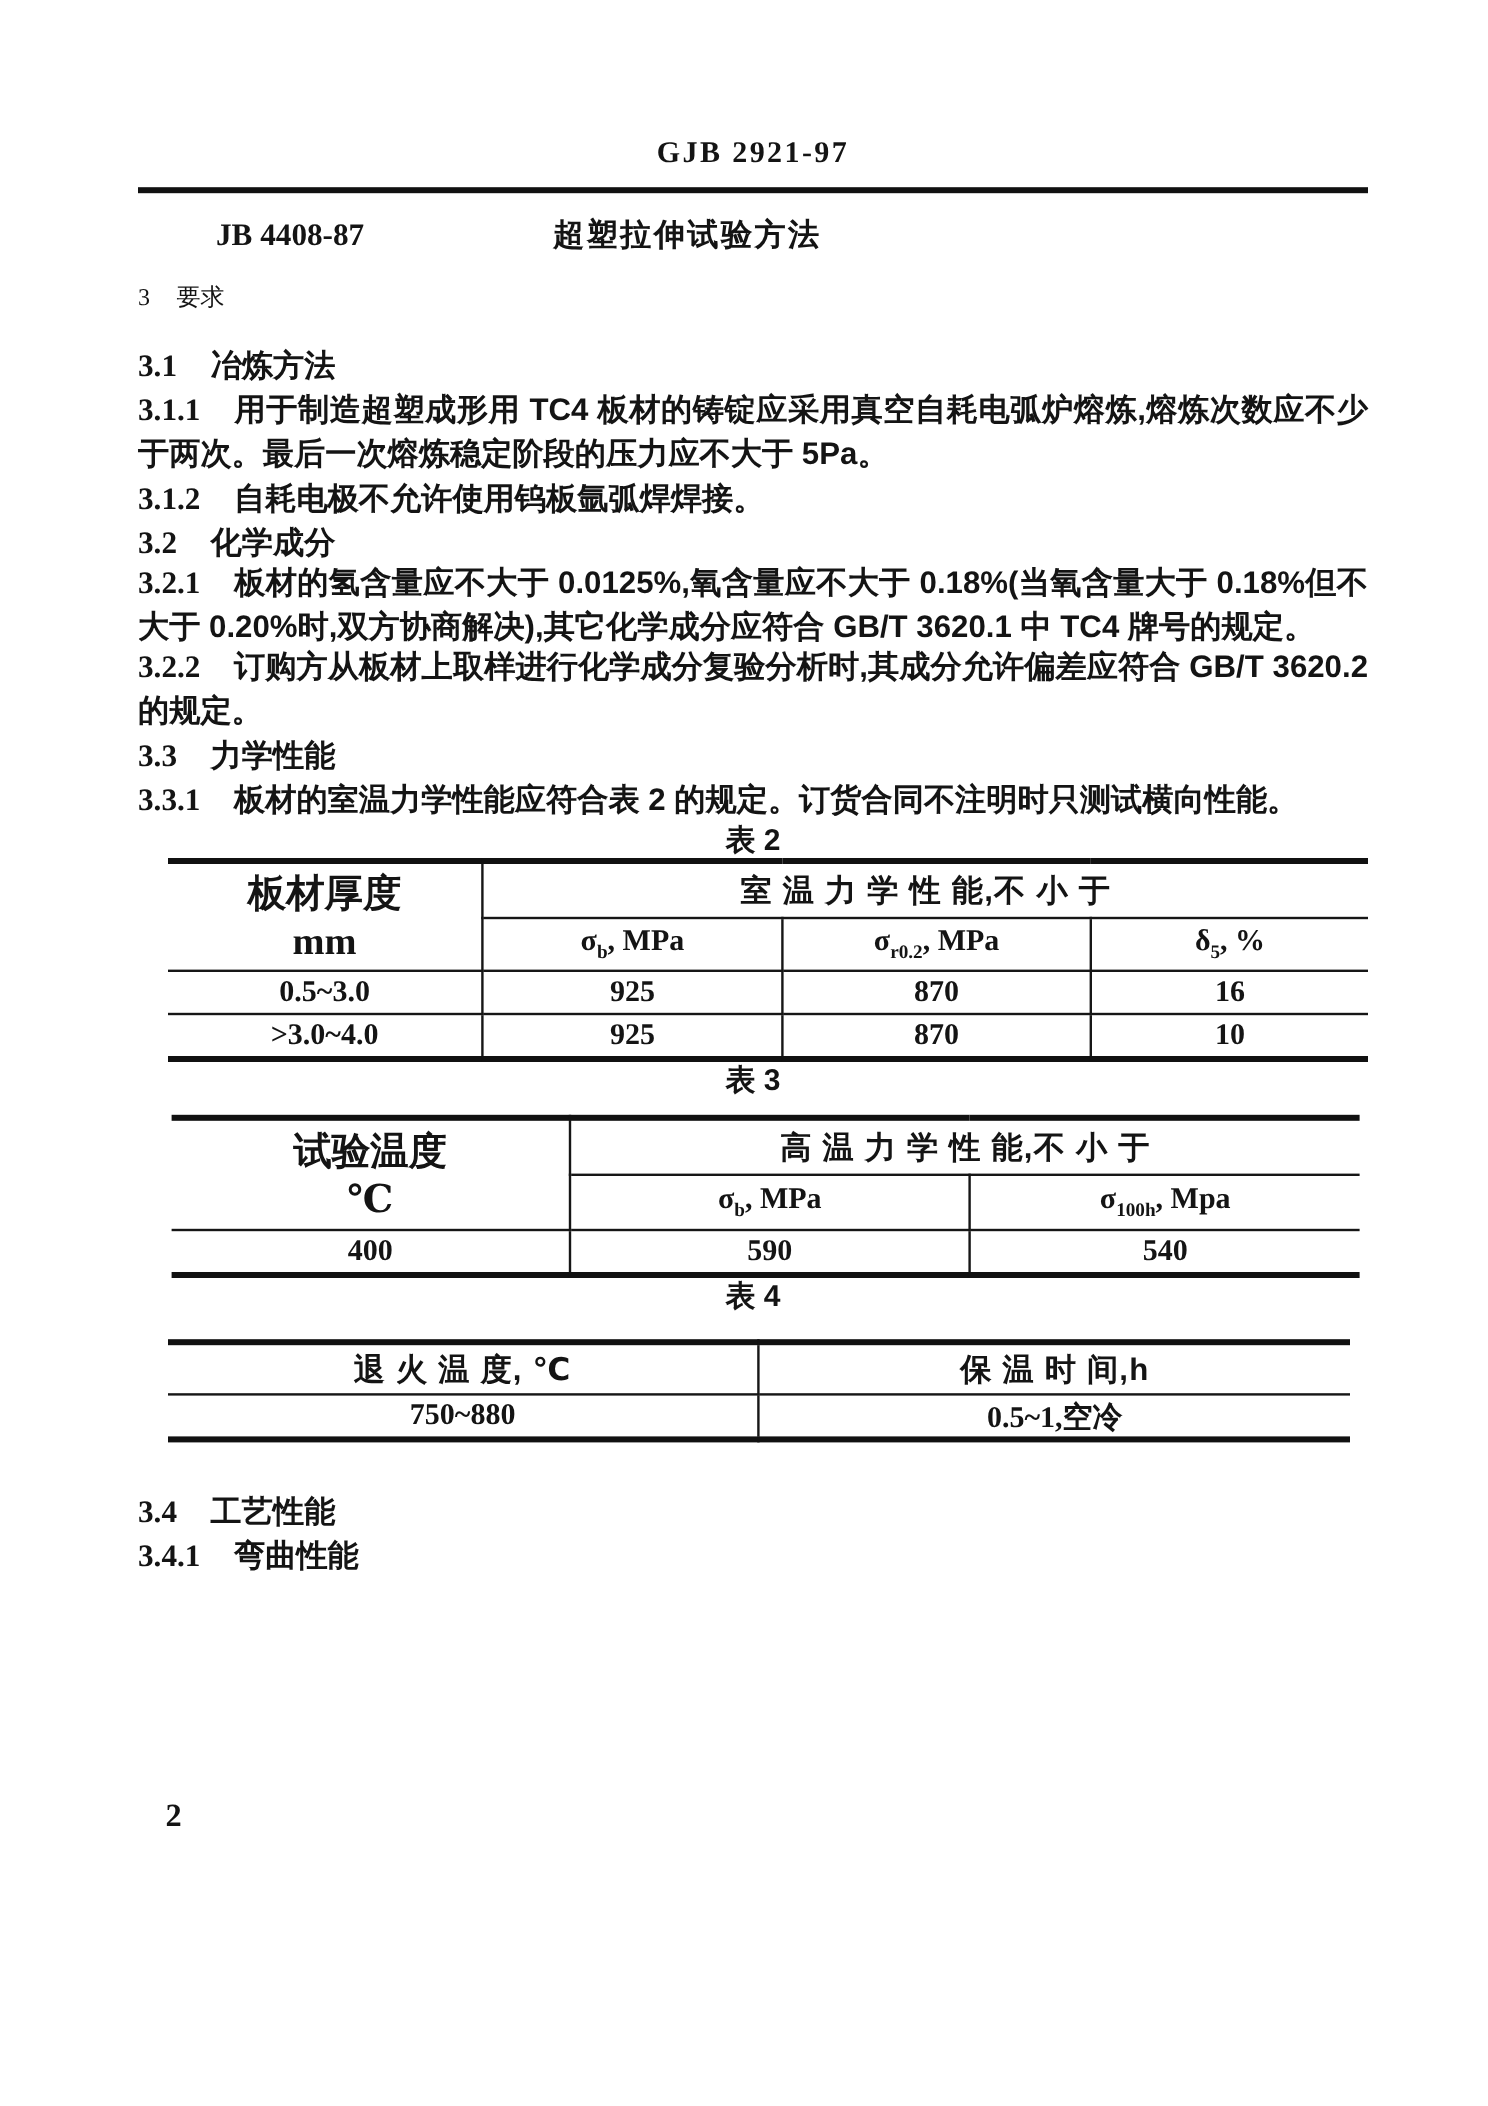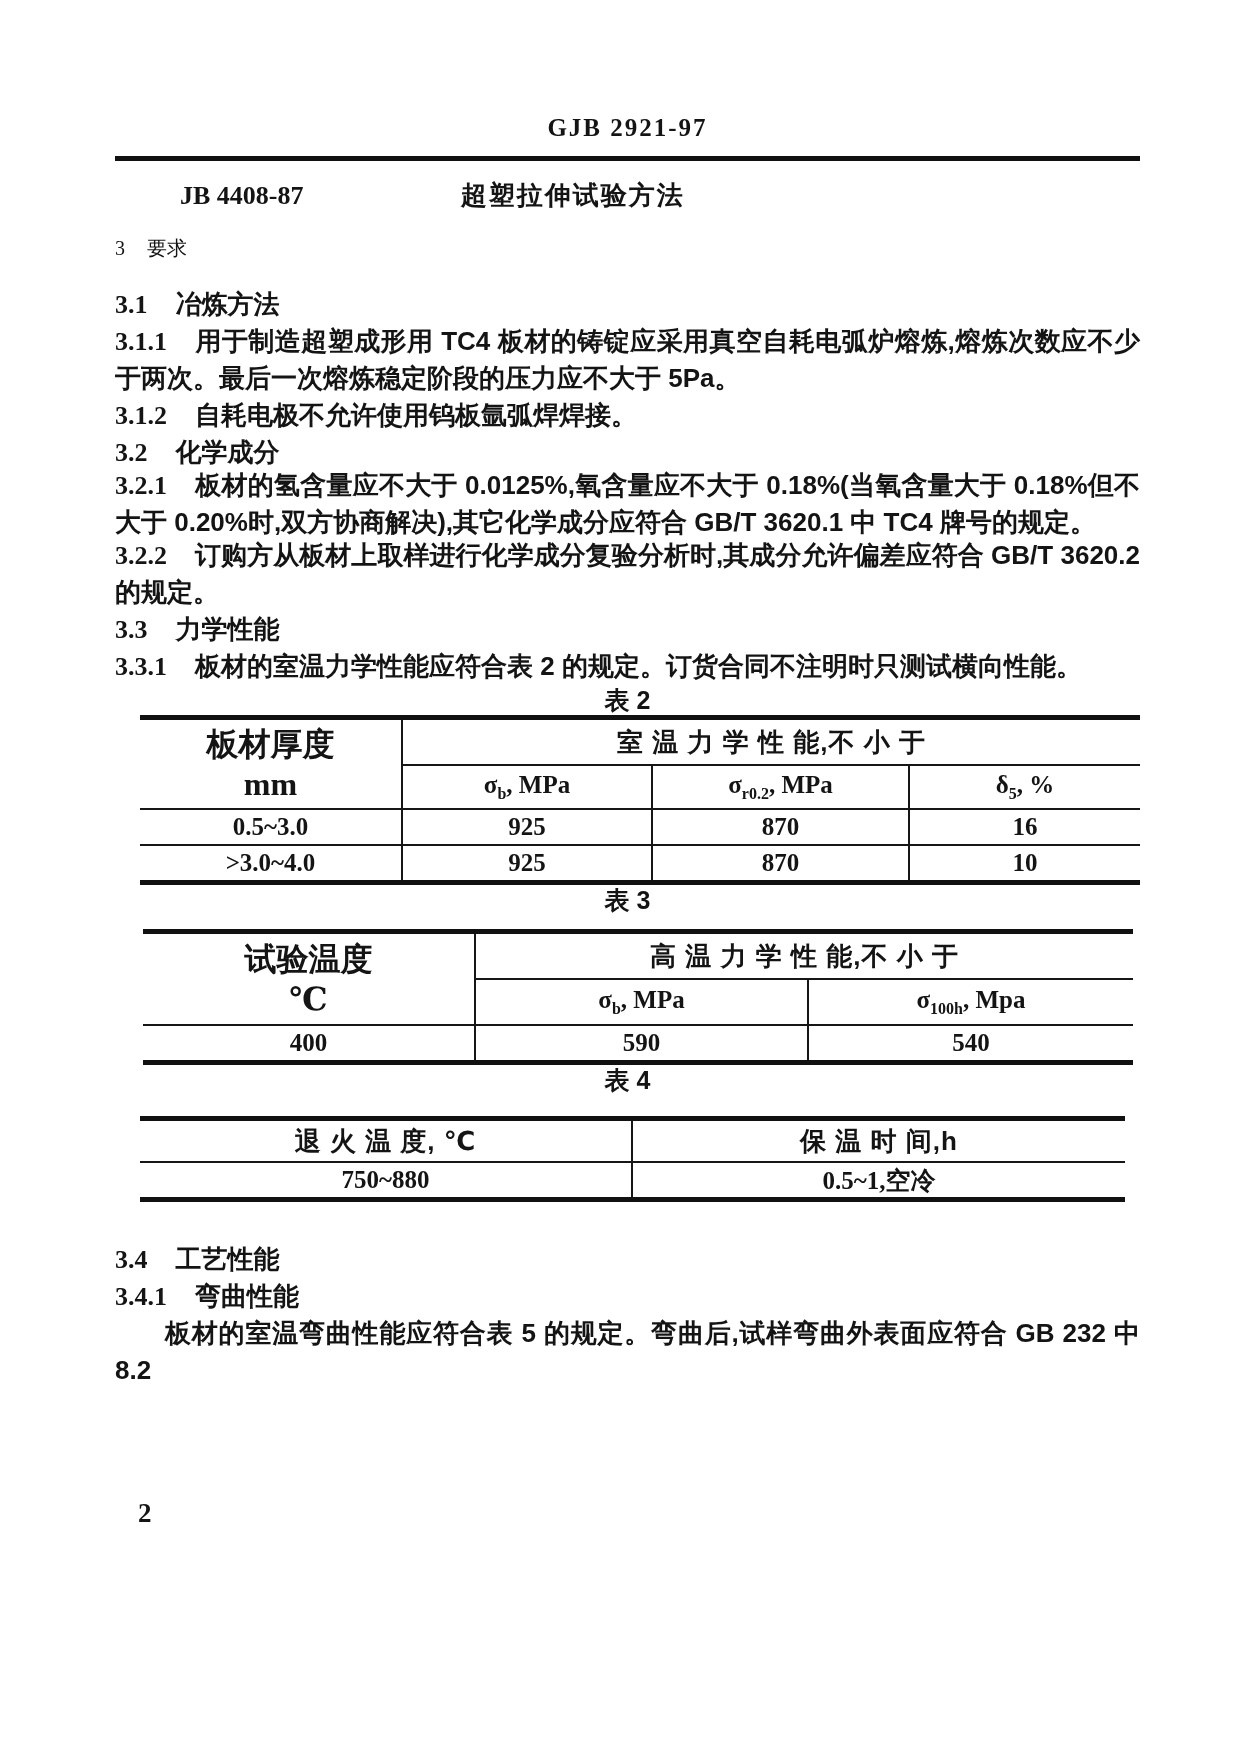--- a/index.html
+++ b/index.html
@@ -203,20 +203,17 @@
       </table>
 
     <div class="h-sub mt-h34">
       <span class="num">3.4</span><span>工艺性能</span>
     </div>
 
     <div class="h-sub2">
       <span class="num">3.4.1</span><span>弯曲性能</span>
     </div>
 
-    <p class="para indent">
-      <span>板材的室温弯曲性能应符合表 5 的规定。弯曲后,试样弯曲外表面应符合 GB 232 中 8.2</span>
-    </p>
 
   </div>
 
   <div class="pagenum">2</div>
 </div>
 
 </body></html>

